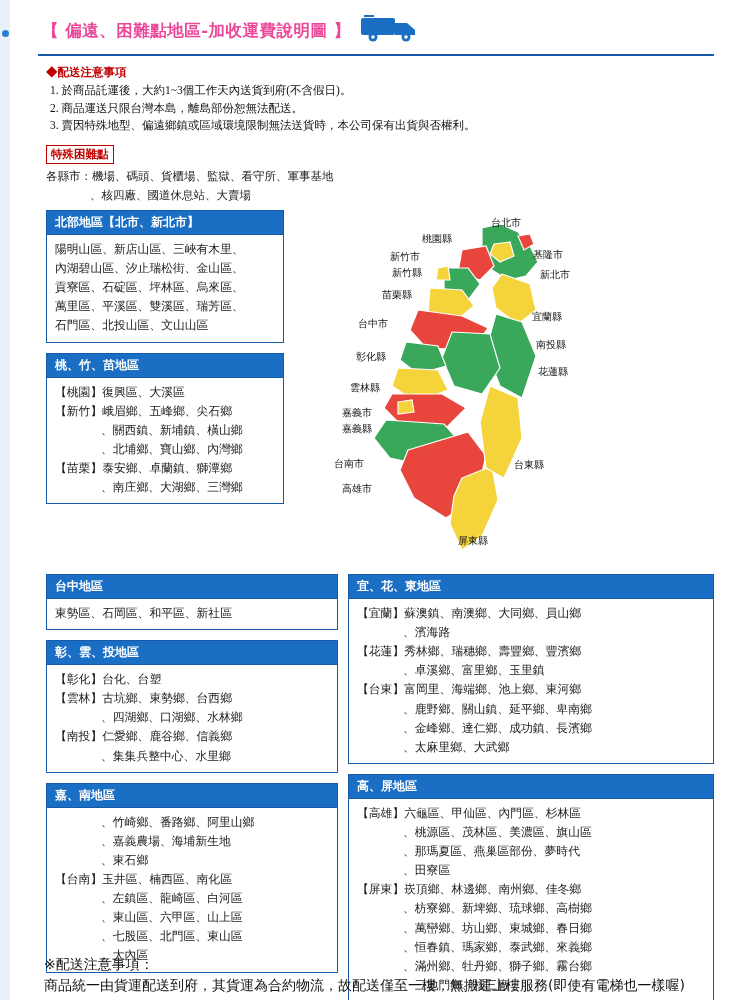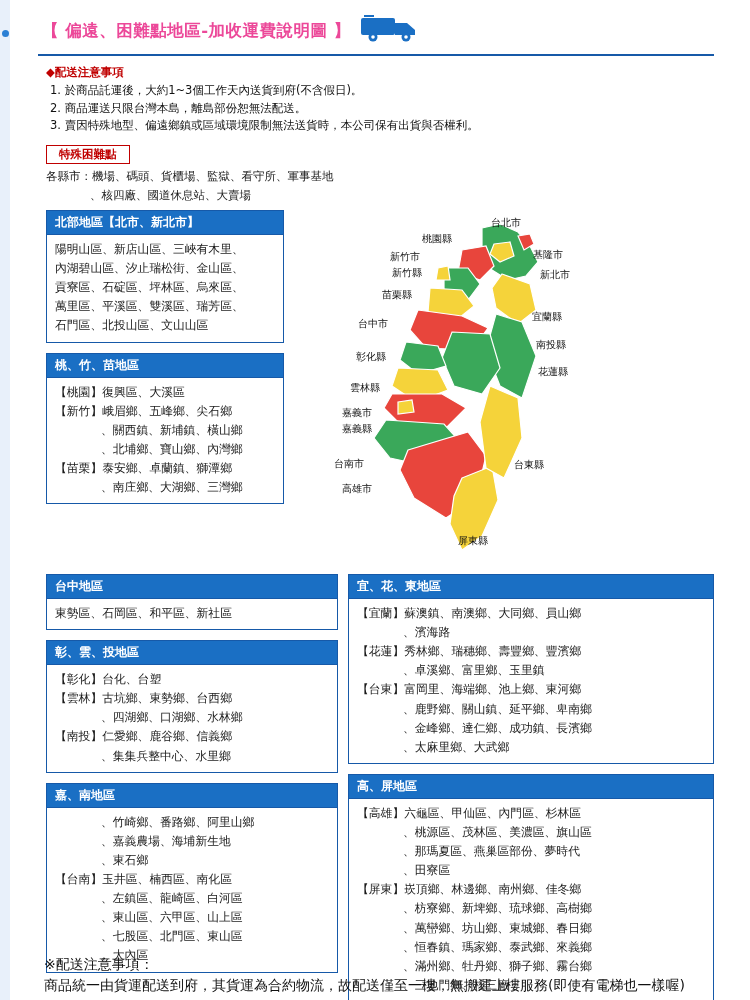--- a/index.html
+++ b/index.html
@@ -24,30 +24,30 @@
     font-size:16.5px; font-weight:bold; color:#ec4899;
     letter-spacing:0.5px;
   }
   .truck { flex:0 0 auto; }
   .title-rule {
     margin:2px 36px 8px 38px;
     height:2px; background:#1659a8;
   }
 
   
-  .notes { padding:0 36px 0 46px; font-size:11.5px; line-height:1.55; color:#111; }
+  .notes { padding:0 36px 0 46px; font-size:11.5px; line-height:1.55; color:#111;font-family:Liberation Serif, serif; }
   .notes .hd { color:#c00000; font-weight:bold; font-size:11.5px; }
 
   
   .special { padding:8px 36px 0 46px; }
   .sp-badge {
     display:inline-block;
     border:1.5px solid #c00000; color:#c00000;
     font-size:11.5px; font-weight:bold;
-    padding:1px 12px; margin-bottom:3px;
+    padding:1px 4px; margin-bottom:3px;
   }
   .sp-line { font-size:11.5px; line-height:1.6; }
 
   
   .region {
     border:1.5px solid #1659a8;
     background:#fff;
     margin-bottom:10px;
   }
   .region > .rhead {

